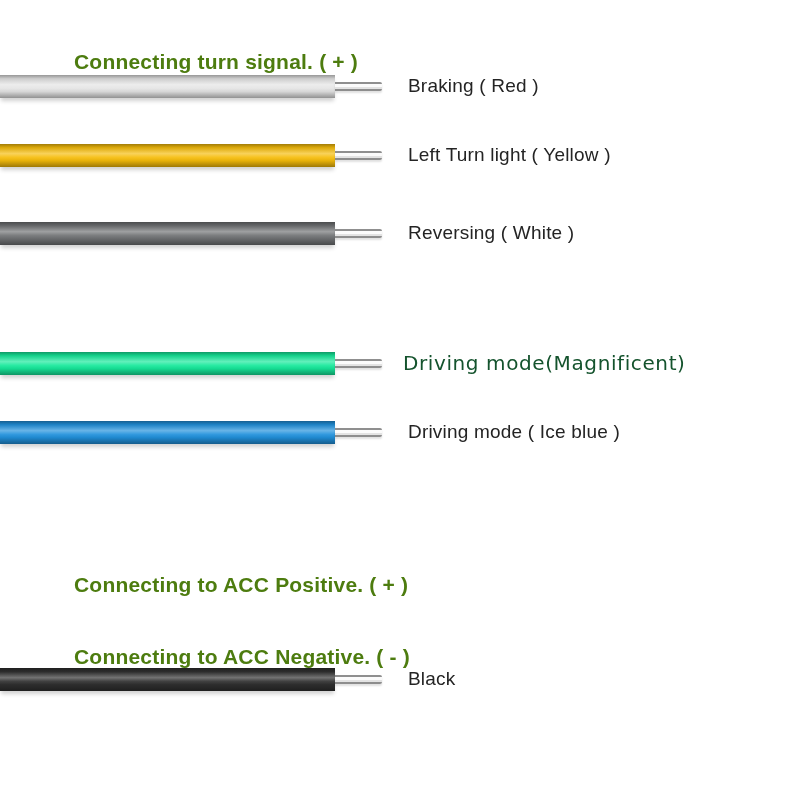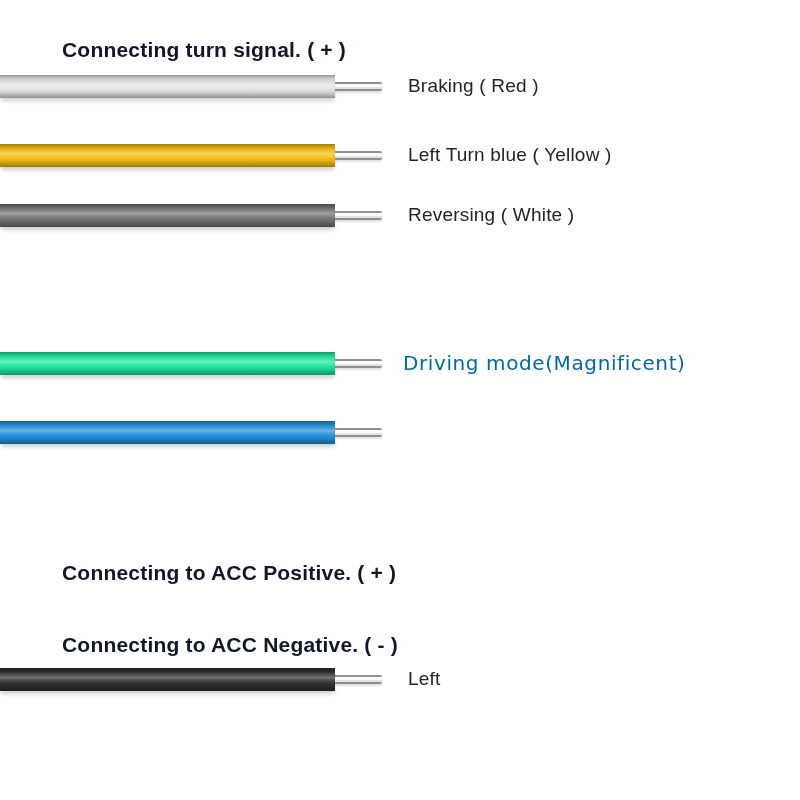--- a/index.html
+++ b/index.html
@@ -8,26 +8,26 @@
     width: 800px;
     height: 800px;
     background: #ffffff;
     overflow: hidden;
     font-family: "Liberation Sans", sans-serif;
     color: #1c1c1c;
   }
   .heading {
     position: absolute;
     left: 57px;
-    margin: 5px;
+    margin: 17px;
     font-size: 21px;
     line-height: 24px;
     font-weight: bold;
     letter-spacing: 0.2px;
-    color: #0f172a;
+    color: #4d7c0f;
     white-space: nowrap;
   }
   .row { position: absolute; left: 0; width: 656px; height: 23px; }
   .wire {
     position: absolute;
     left: 0;
     top: 0;
     width: 335px;
     height: 23px;
     background:
@@ -65,64 +65,65 @@
     font-size: 19px;
     letter-spacing: 0.2px;
     color: #242424;
     white-space: nowrap;
   }
   .label-alt {
     left: 403px;
     font-family: "DejaVu Sans", sans-serif;
     font-size: 20px;
     letter-spacing: 0.6px;
-    color: #0369a1;
+    color: #14532d;
   }
 </style>
 </head>
 <body>
 
 <div class="canvas">
 
   <h2 class="heading" style="top:33px">Connecting turn signal. ( + )</h2>
 
   <div class="row" style="top:75px">
     <div class="wire" style="--wire: #e4e4e4;"></div>
     <div class="tip"></div>
     <div class="label">Braking ( Red )</div>
   </div>
 
   <div class="row" style="top:144px">
     <div class="wire" style="--wire: #f6bd0c;"></div>
     <div class="tip"></div>
-    <div class="label">Left Turn blue ( Yellow )</div>
+    <div class="label">Left Turn light ( Yellow )</div>
   </div>
 
-  <div class="row" style="top:204px">
+  <div class="row" style="top:222px">
     <div class="wire" style="--wire: #717375;"></div>
     <div class="tip"></div>
     <div class="label">Reversing ( White )</div>
   </div>
 
 
   <div class="row" style="top:352px">
     <div class="wire" style="--wire: #17e99b;"></div>
     <div class="tip"></div>
     <div class="label label-alt">Driving mode(Magnificent)</div>
   </div>
 
   <div class="row" style="top:421px">
     <div class="wire" style="--wire: #2191dc;"></div>
     <div class="tip"></div>
+    <div class="label">Driving mode ( Ice blue )</div>
   </div>
 
   <h2 class="heading" style="top:556px">Connecting to ACC Positive. ( + )</h2>
 
 
   <h2 class="heading" style="top:628px">Connecting to ACC Negative. ( - )</h2>
 
   <div class="row" style="top:668px">
     <div class="wire" style="--wire: #303030;"></div>
     <div class="tip"></div>
-    <div class="label">Left</div>
+    <div class="label">Black</div>
   </div>
 
 </div>
 
 </body></html>

